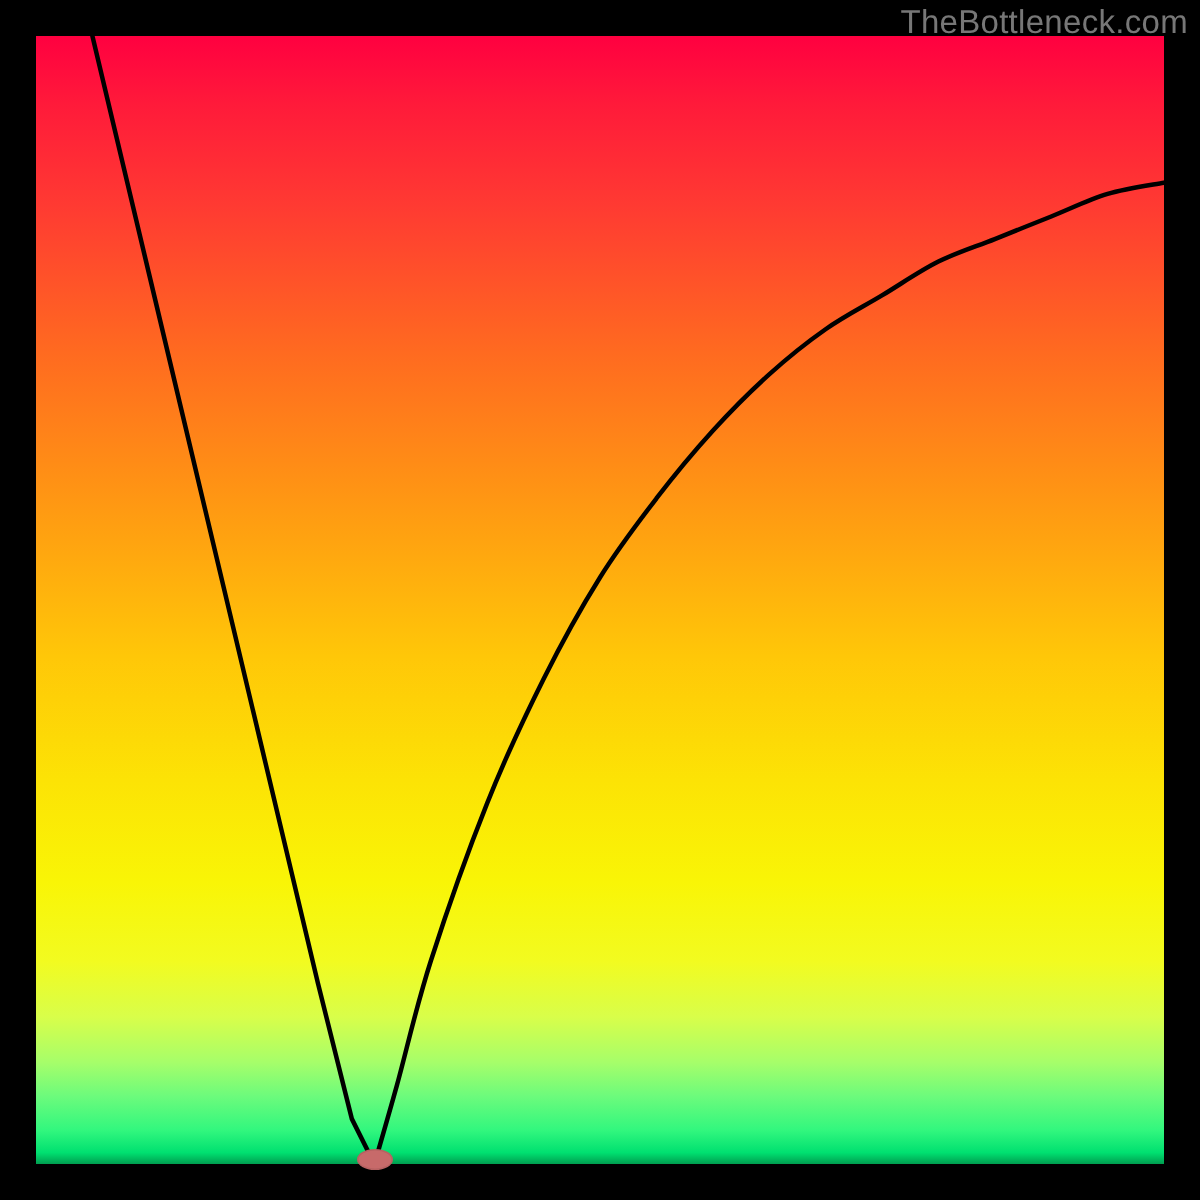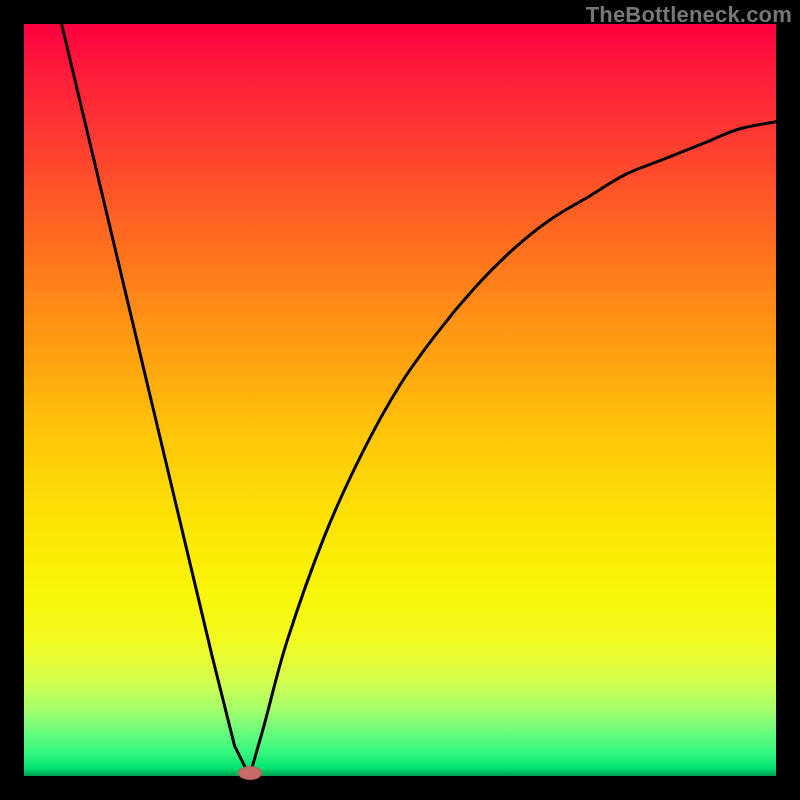--- a/index.html
+++ b/index.html
@@ -34,21 +34,21 @@
       #00e070 99%,
       #009e50 100%
     );
   }
   .watermark {
     position: absolute;
     top: 2px;
     right: 8px;
     color: #777;
     font-size: 22px;
-    font-weight: 700;
+    font-weight: 400;
     letter-spacing: 0.2px;
     z-index: 10;
   }
   svg.curve {
     position: absolute;
     left: 0;
     top: 0;
     width: 752px;
     height: 752px;
   }

